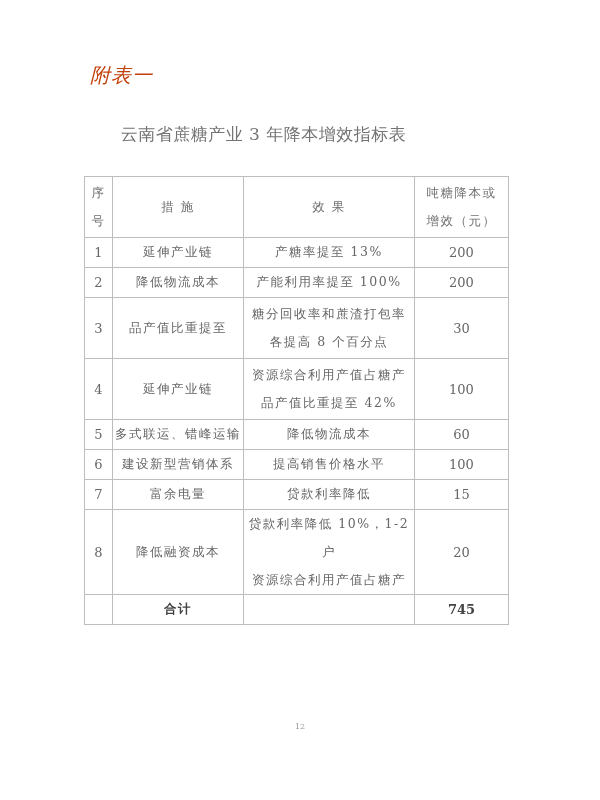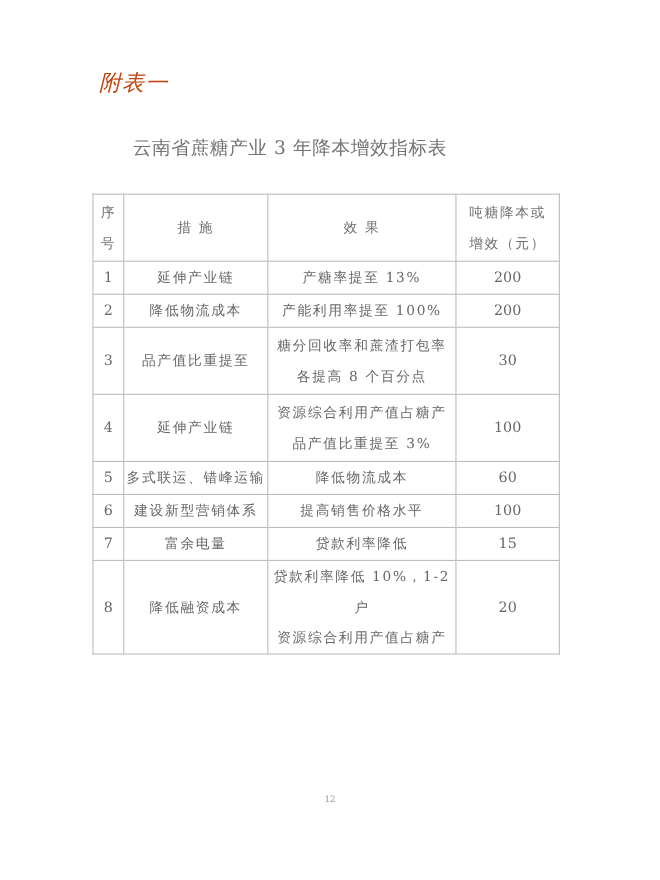--- a/index.html
+++ b/index.html
@@ -83,21 +83,21 @@
       <div>糖分回收率和蔗渣打包率</div>
       <div>各提高 8 个百分点</div>
     </td>
     <td class="num">30</td>
   </tr>
   <tr class="h-2">
     <td class="num">4</td>
     <td>延伸产业链</td>
     <td class="two-line">
       <div>资源综合利用产值占糖产</div>
-      <div>品产值比重提至 3%</div>
+      <div>品产值比重提至 42%</div>
     </td>
     <td class="num">100</td>
   </tr>
   <tr class="h-1">
     <td class="num">5</td>
     <td>多式联运、错峰运输</td>
     <td>降低物流成本</td>
     <td class="num">60</td>
   </tr>
   <tr class="h-1">
@@ -114,16 +114,22 @@
   </tr>
   <tr class="h-2">
     <td class="num">8</td>
     <td>降低融资成本</td>
     <td class="two-line">
       <div>贷款利率降低 10%，1-2 户</div>
       <div>资源综合利用产值占糖产</div>
     </td>
     <td class="num">20</td>
   </tr>
+  <tr class="h-1">
+    <td></td>
+    <td class="bold">合计</td>
+    <td></td>
+    <td class="num bold">745</td>
+  </tr>
 </tbody>
   </table>
 
 <div class="page-num">12</div>
 
 </body></html>

